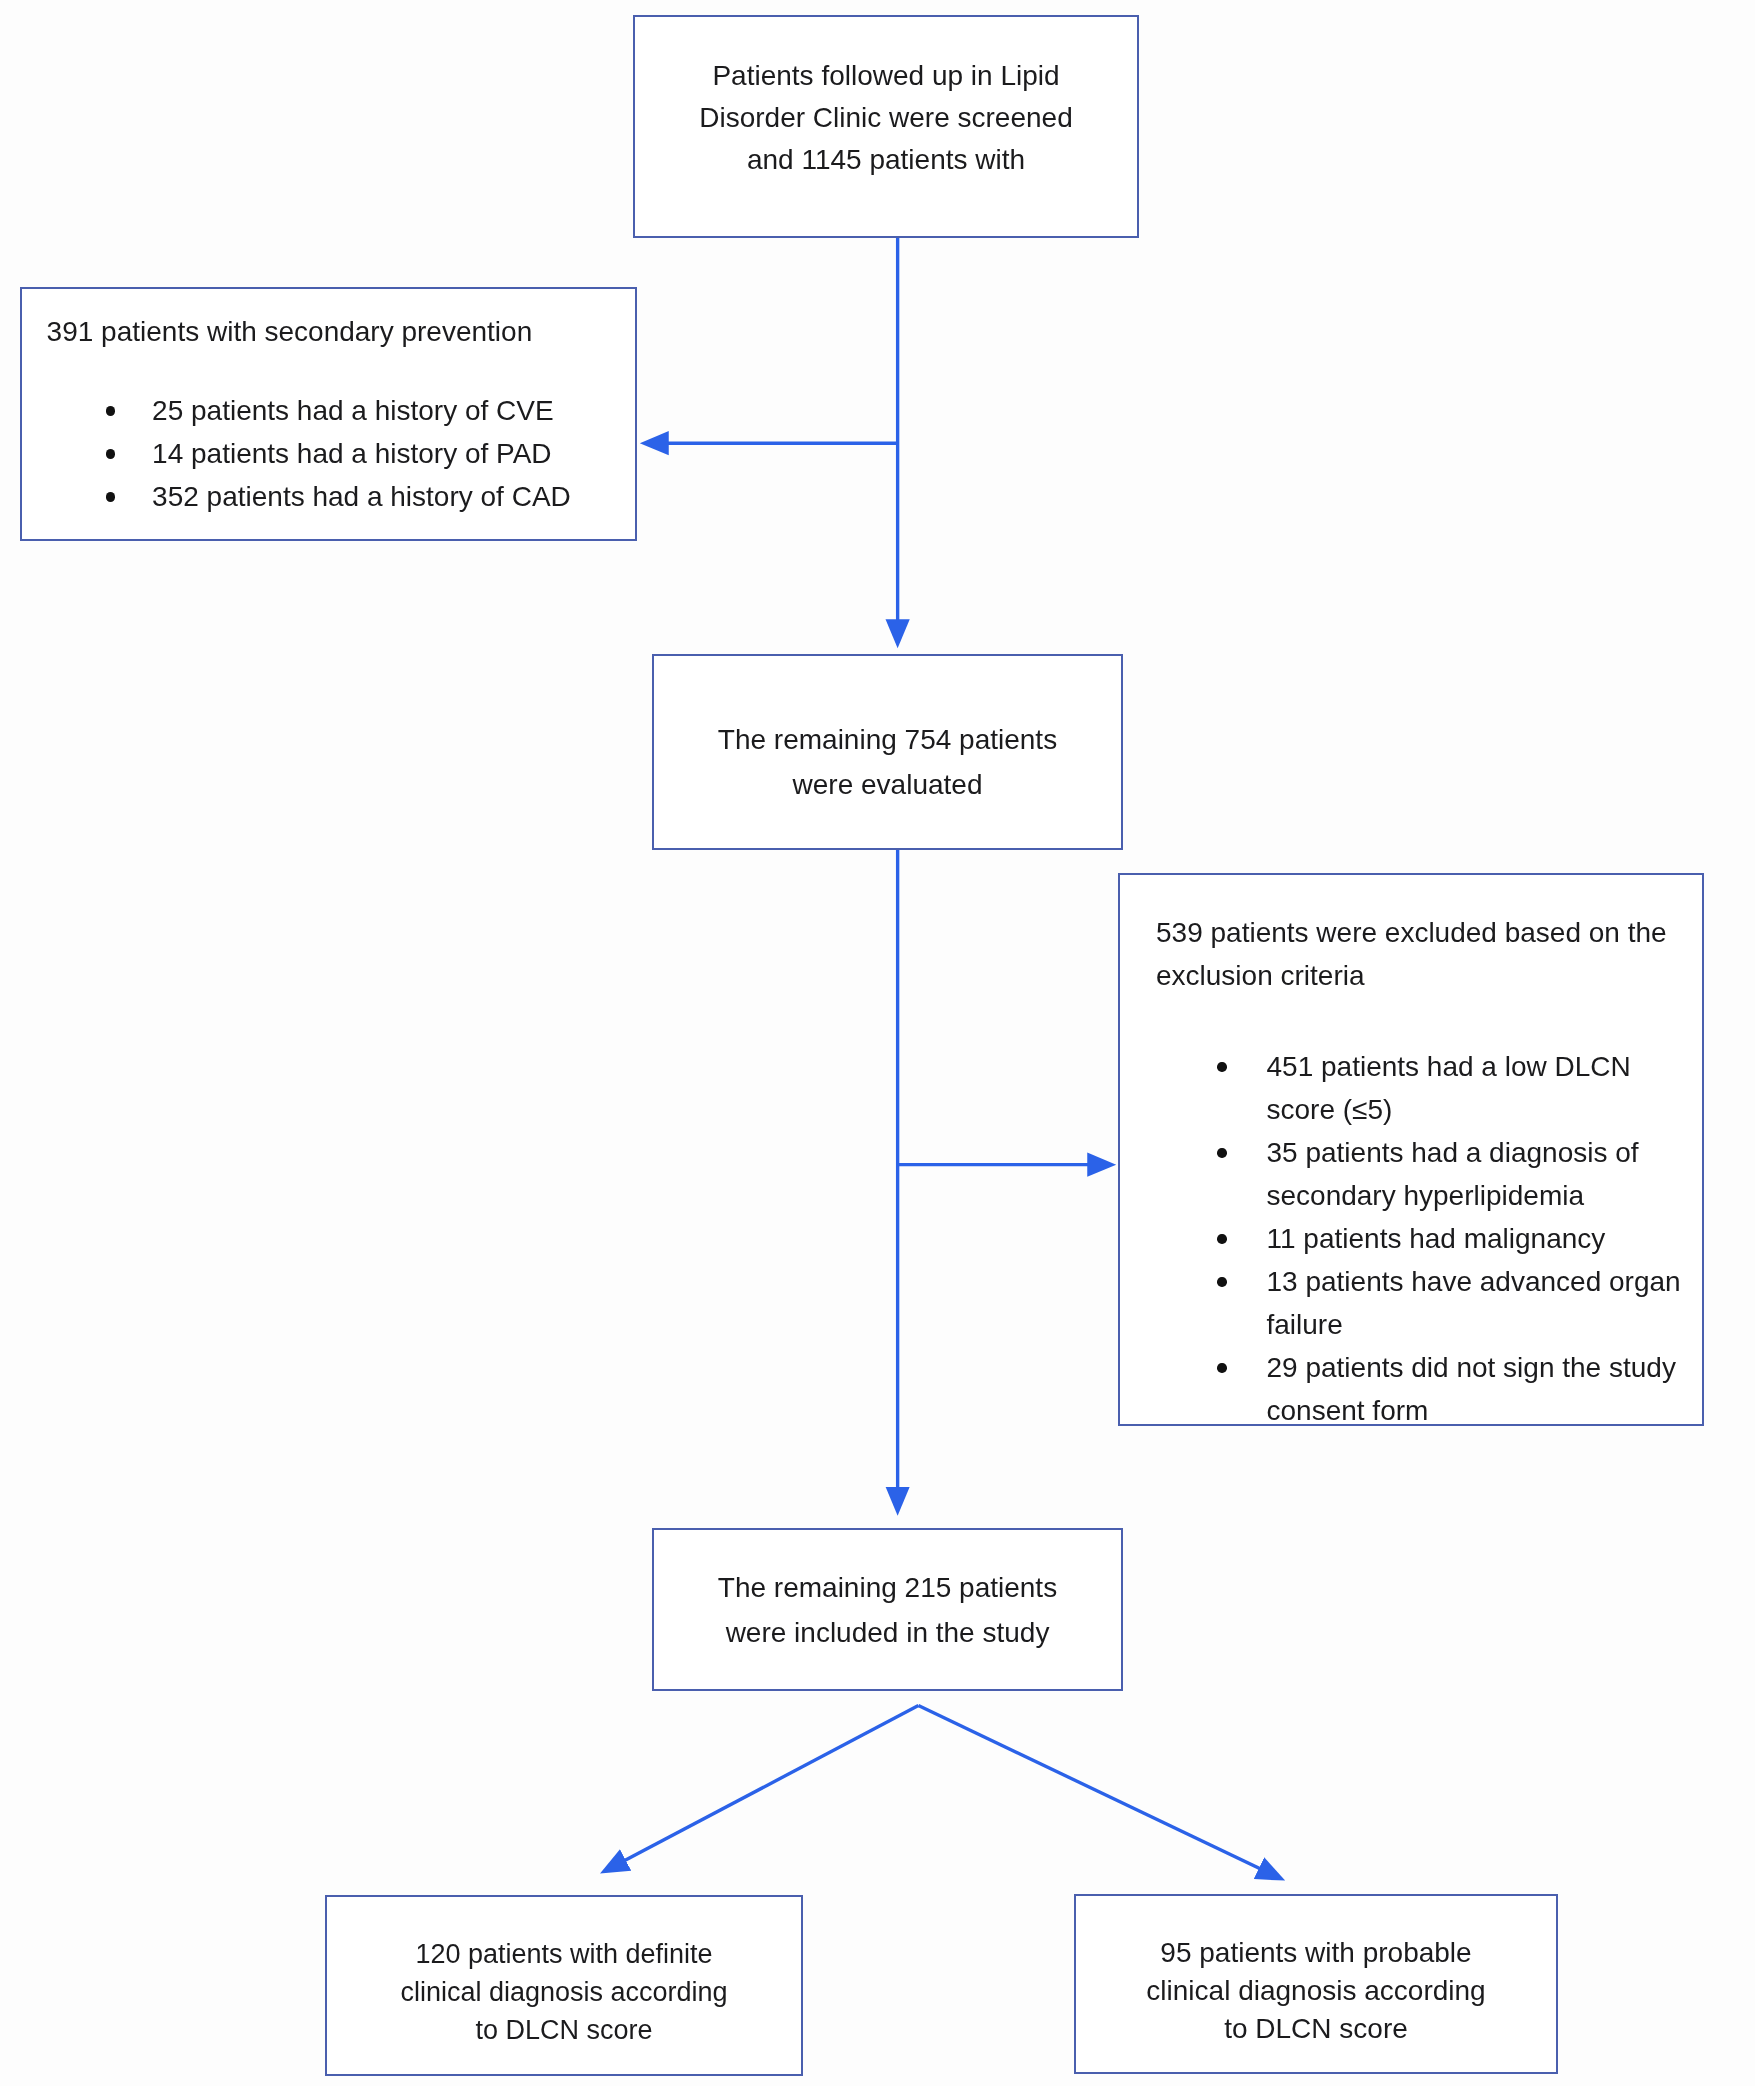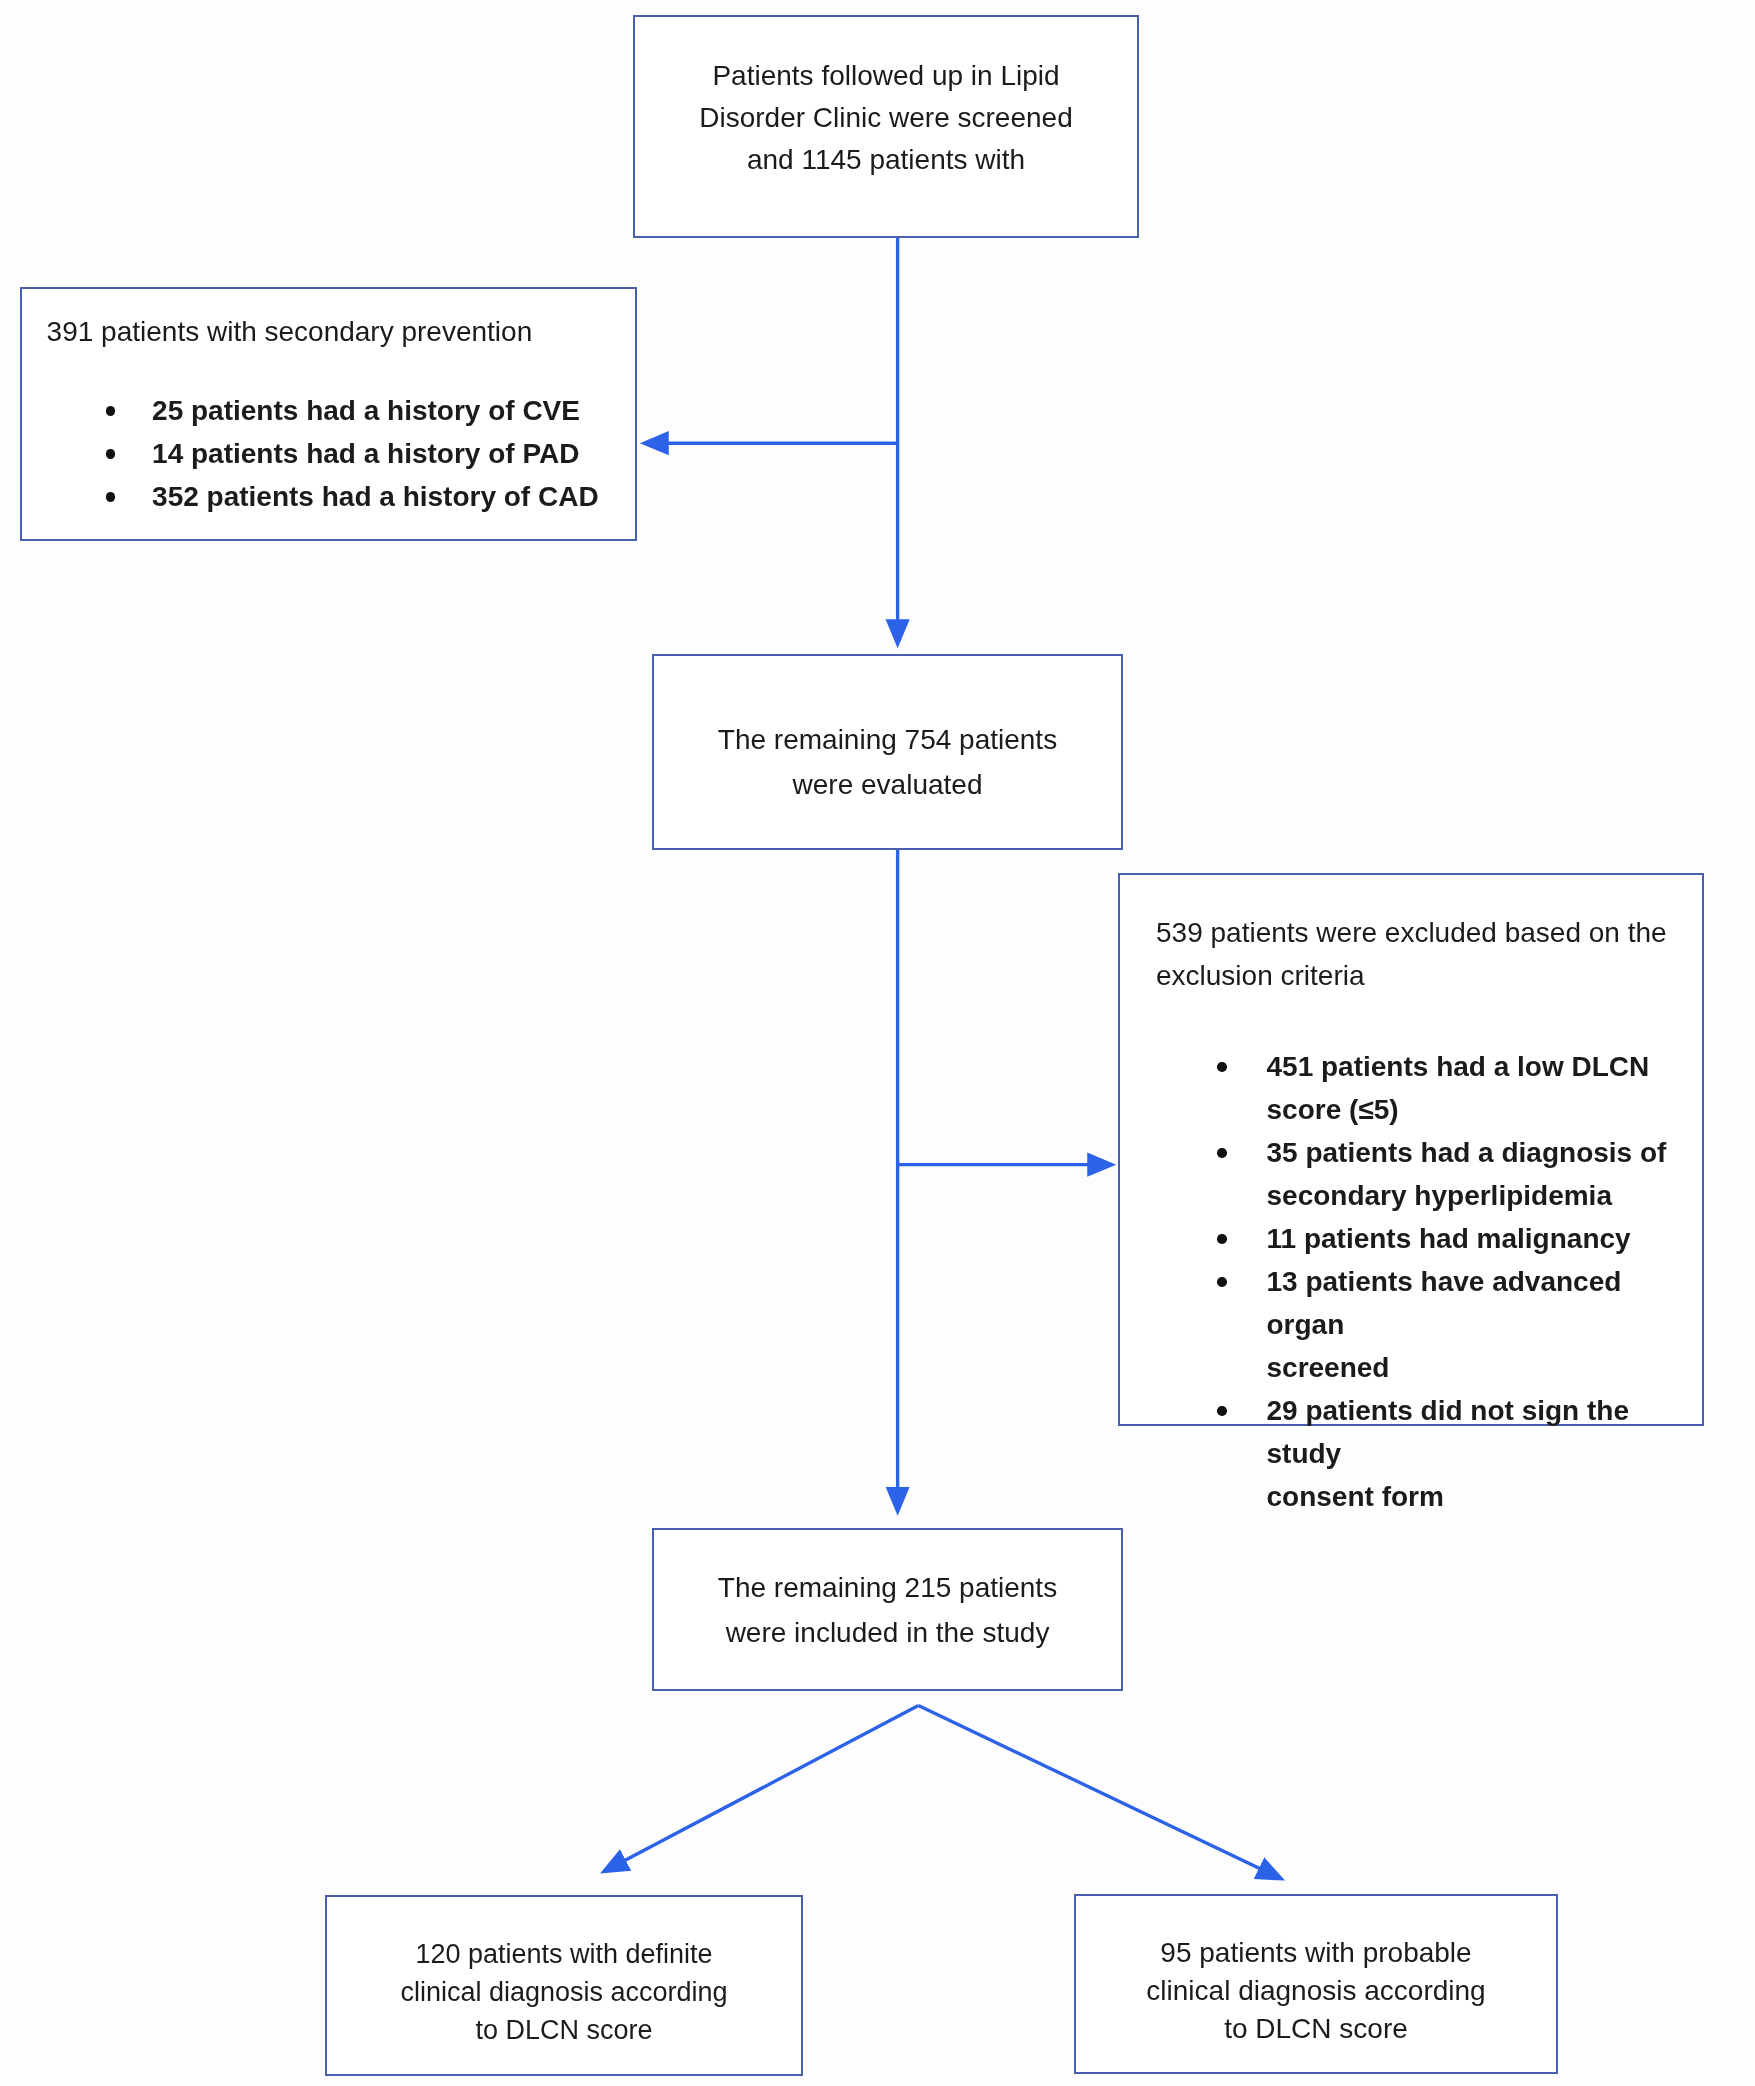--- a/index.html
+++ b/index.html
@@ -26,21 +26,21 @@
   .box-screened{left:633px;top:14.6px;width:506px;height:223px;line-height:42px;padding-bottom:15.7px;}
   .box-secondary{left:19.6px;top:287px;width:617px;height:254px;padding:21px 22.4px 0 25px;}
   .box-evaluated{left:652px;top:654px;width:471px;height:196px;line-height:45px;padding-top:20px;}
   .box-excluded{left:1118px;top:873px;width:586px;height:553px;padding:36px 17px 0 36px;}
   .box-included{left:652px;top:1528px;width:471px;height:163px;line-height:45px;}
   .box-definite{left:325px;top:1895px;width:478px;height:181px;font-size:27px;line-height:38px;padding-top:13.5px;justify-content:flex-start;}
   .box-probable{left:1074px;top:1894px;width:484px;height:180px;font-size:28px;line-height:38px;padding-top:13.5px;justify-content:flex-start;}
   .bullet-list{list-style:none;margin:0;padding:0;}
   .box-secondary .bullet-list{margin-top:36px;}
   .box-excluded .bullet-list{margin-top:48px;}
-  .bullet-item{display:flex;align-items:flex-start;font-weight:bold;}
+  .bullet-item{display:flex;align-items:flex-start;}
   .box-secondary .bullet-item{padding-left:59px;}
   .box-excluded .bullet-item{padding-left:61px;}
   .bullet-dot{
     flex:0 0 auto;width:9.5px;height:9.5px;border-radius:50%;
     background:#111;margin-top:17px;
   }
   .box-secondary .bullet-dot{margin-right:37px;}
   .box-excluded .bullet-dot{margin-right:40px;}
   .bullet-text{flex:1 1 auto;}
 </style>
@@ -117,21 +117,21 @@
       <li class="bullet-item">
         <span class="bullet-dot"></span>
         <div class="bullet-text">
           <div>11 patients had malignancy</div>
         </div>
       </li>
       <li class="bullet-item">
         <span class="bullet-dot"></span>
         <div class="bullet-text">
           <div>13 patients have advanced organ</div>
-          <div>screened</div>
+          <div>failure</div>
         </div>
       </li>
       <li class="bullet-item">
         <span class="bullet-dot"></span>
         <div class="bullet-text">
           <div>29 patients did not sign the study</div>
           <div>consent form</div>
         </div>
       </li>
     </ul>

